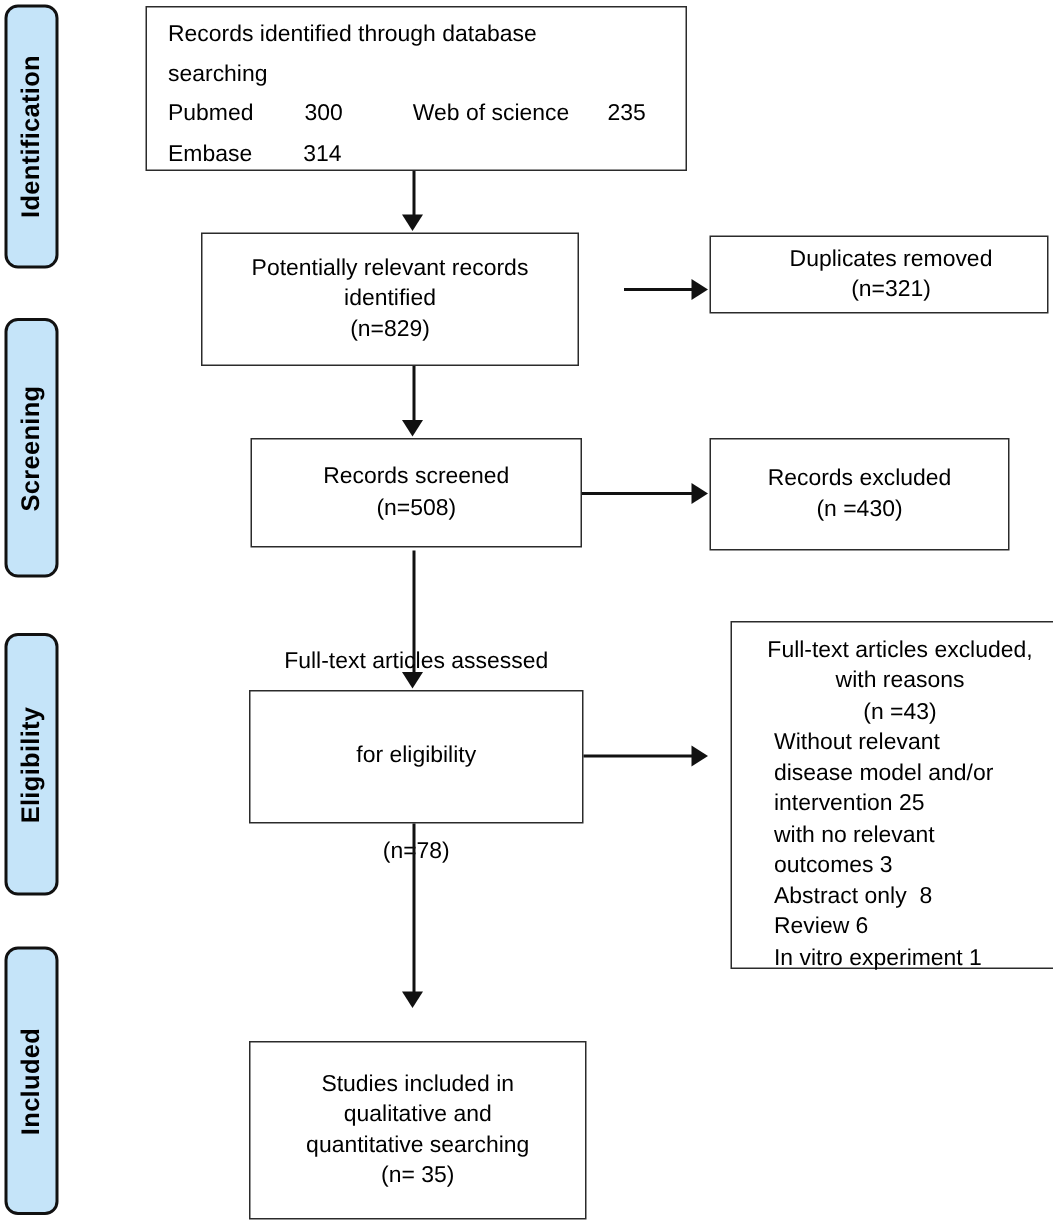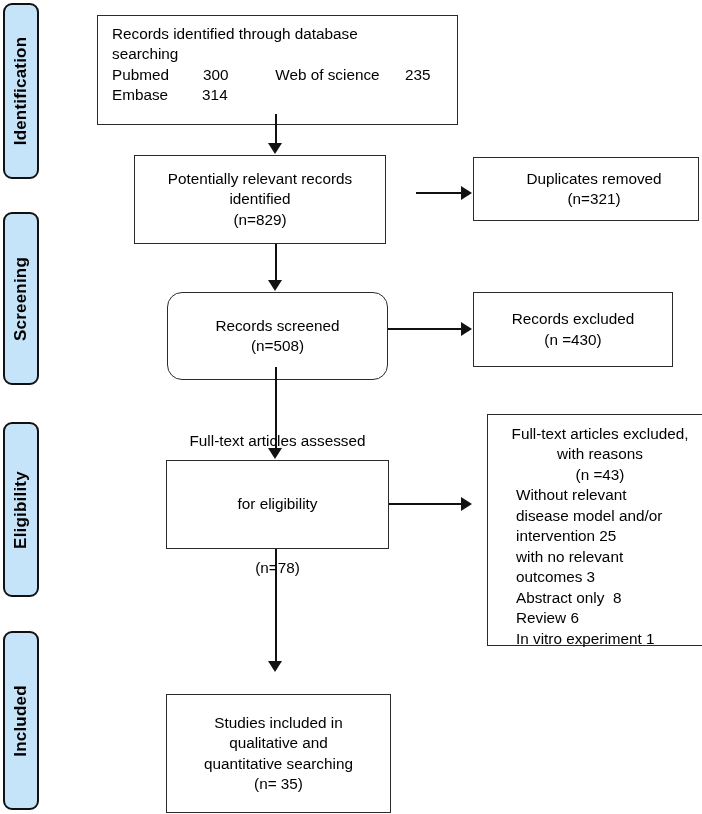--- a/index.html
+++ b/index.html
@@ -60,22 +60,21 @@
   }
   .flow-box .line {
     display: block;
     white-space: pre;
   }
   .center-text { text-align: center; padding: 0 8px; }
 
   
   #box-identified {
     padding: 8px 0 0 14px;
-    justify-content: flex-start;
-    margin-top: 11px;
+    justify-content: space-between;
   }
   #box-identified .line { text-align: left; }
   .src-row { display: block; white-space: pre; }
 
   
   #box-excluded-reasons {
     padding: 0;
     justify-content: flex-start;
   }
   #box-excluded-reasons .head-line { text-align: center; display: block; white-space: pre; }
@@ -138,29 +137,29 @@
 
   <div class="flow-box center-text" id="box-potentially-relevant" style="left:134px; top:155px; width:252px; height:89px;">
     <span class="line">Potentially relevant records</span>
     <span class="line">identified</span>
     <span class="line">(n=829)</span>
   </div>
 
   <div class="conn conn-h" style="left:416px; top:192px; width:46px;"></div>
   <div class="arrow-right" style="left:461px; top:186px;"></div>
 
-  <div class="flow-box center-text" id="box-duplicates" style="left:473px; top:157px; width:226px; height:64px;padding-left:24px;">
+  <div class="flow-box center-text" id="box-duplicates" style="left:473px; top:157px; width:226px; height:52px;padding-left:24px;">
     <span class="line">Duplicates removed</span>
     <span class="line">(n=321)</span>
   </div>
 
   <div class="conn conn-v" style="left:275px; top:244px; height:37px;"></div>
   <div class="arrow-down" style="left:268px; top:280px;"></div>
 
-  <div class="flow-box center-text" id="box-records-screened" style="left:167px; top:292px; width:221px; height:88px;border-radius:15px;">
+  <div class="flow-box center-text" id="box-records-screened" style="left:167px; top:292px; width:221px; height:73px;">
     <span class="line">Records screened</span>
     <span class="line">(n=508)</span>
   </div>
 
   <div class="conn conn-h" style="left:388px; top:328px; width:74px;"></div>
   <div class="arrow-right" style="left:461px; top:322px;"></div>
 
   <div class="flow-box center-text" id="box-records-excluded" style="left:473px; top:292px; width:200px; height:75px;">
     <span class="line">Records excluded</span>
     <span class="line">(n =430)</span>

